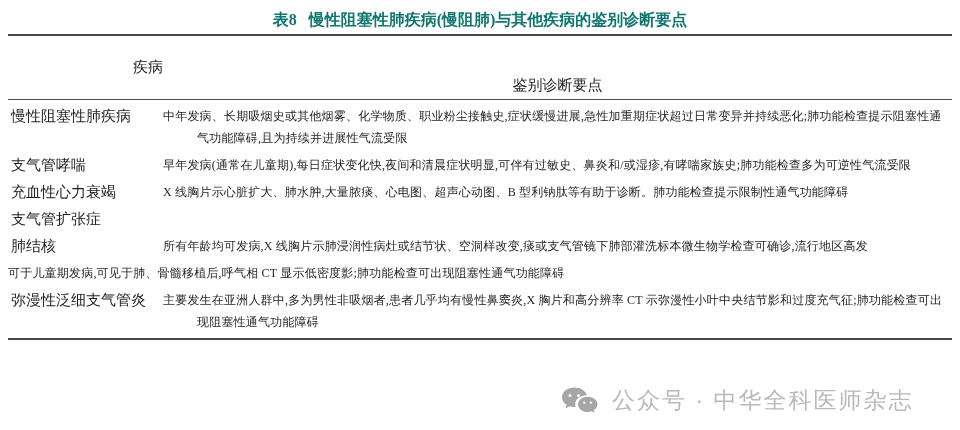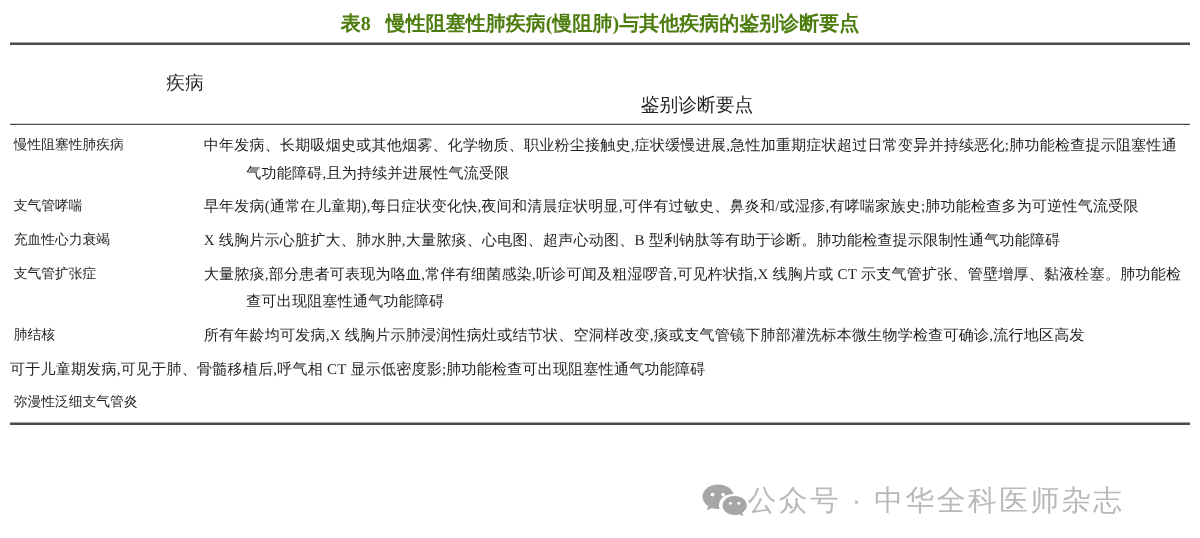--- a/index.html
+++ b/index.html
@@ -3,48 +3,48 @@
 <meta charset="utf-8">
 <style>
   * { margin:0; padding:0; box-sizing:border-box; }
   body { background:#ffffff; }
   .page {
     position:relative; width:960px; height:430px; background:#ffffff;
     font-family:"Liberation Serif", serif; color:#1f1f1f; overflow:hidden;
   }
   .title {
     padding-top:9px; text-align:center;
-    font-size:16px; font-weight:bold; line-height:22px; color:#4d7c0f;
+    font-size:16px; font-weight:bold; line-height:22px; color:#0f766e;
   }
   .title .tlabel { margin-right:12px; }
   .table {
     margin:3px 8px 0 8px;
     border-top:2.5px solid #4a4a4a;
     border-bottom:2.5px solid #4a4a4a;
   }
   .thead {
     display:flex; align-items:center;
     border-bottom:1px solid #4a4a4a;
     padding:5px 0 5px 0; line-height:17px; font-size:15px;
   }
   .th-disease { width:155px; padding-left:30px; flex-shrink:0;text-align:right; }
   .th-points  { flex:1; text-align:center;margin-top:36px; }
   .tbody { padding:2px 0 3px 0; }
   .row { display:flex; padding:3px 0 2px 0; }
   .cell-disease {
     width:155px; flex-shrink:0; padding-left:3px;
-    font-size:11px; line-height:22px;
+    font-size:15px; line-height:22px;
   }
   .cell-points {
     flex:1; padding-left:34px; text-indent:-34px; padding-right:2px;
     font-size:12px; line-height:22px; letter-spacing:0.2px;
   }
   .watermark {
     position:absolute; left:560px; top:385px;
-    display:flex; align-items:center; gap:0;
+    display:flex; align-items:center; gap:14px;
     color:#b9b9b9; font-size:23px; letter-spacing:2px;
     font-family:"Liberation Sans", sans-serif;
   }
   .wm-icon { width:38px; height:30px; flex-shrink:0; }
 </style>
 </head>
 <body>
 
 <div class="page">
 
@@ -65,31 +65,31 @@
         <div class="row">
           <div class="cell-disease">支气管哮喘</div>
           <div class="cell-points">早年发病(通常在儿童期),每日症状变化快,夜间和清晨症状明显,可伴有过敏史、鼻炎和/或湿疹,有哮喘家族史;肺功能检查多为可逆性气流受限</div>
         </div>
         <div class="row">
           <div class="cell-disease">充血性心力衰竭</div>
           <div class="cell-points">X 线胸片示心脏扩大、肺水肿,大量脓痰、心电图、超声心动图、B 型利钠肽等有助于诊断。肺功能检查提示限制性通气功能障碍</div>
         </div>
         <div class="row">
           <div class="cell-disease">支气管扩张症</div>
-          <div class="cell-points">大量脓痰,部分患者可表现为咯血,常伴有细菌感染,听诊可闻及粗湿啰音,可见杵状指,X 线胸片或 CT 示支气管扩张、管壁增厚、黏液栓塞。肺功能检查可出现阻塞性通气功能障碍</div>
         </div>
         <div class="row">
           <div class="cell-disease">肺结核</div>
           <div class="cell-points">所有年龄均可发病,X 线胸片示肺浸润性病灶或结节状、空洞样改变,痰或支气管镜下肺部灌洗标本微生物学检查可确诊,流行地区高发</div>
         </div>
         <div class="row">
           <div class="cell-points">可于儿童期发病,可见于肺、骨髓移植后,呼气相 CT 显示低密度影;肺功能检查可出现阻塞性通气功能障碍</div>
         </div>
         <div class="row">
           <div class="cell-disease">弥漫性泛细支气管炎</div>
+          <div class="cell-points">主要发生在亚洲人群中,多为男性非吸烟者,患者几乎均有慢性鼻窦炎,X 胸片和高分辨率 CT 示弥漫性小叶中央结节影和过度充气征;肺功能检查可出现阻塞性通气功能障碍</div>
         </div>
       </div>
   </div>
 
   <div class="watermark">
     <svg class="wm-icon" viewBox="0 0 38 30">
       <g fill="#a6a6a6">
         <path d="M14.5 1.5 C7.6 1.5 2 5.9 2 11.3 c0 3.1 1.8 5.8 4.6 7.6 l-1.1 3.5 3.9-2.1 c1.6 0.5 3.3 0.8 5.1 0.8 0.4 0 0.8 0 1.2-0.1 -0.3-0.9-0.5-1.8-0.5-2.8 0-5 4.9-9 10.9-9 0.3 0 0.6 0 0.9 0 C25.9 5 20.8 1.5 14.5 1.5 Z"></path>
         <path d="M27.5 10.8 c-5.2 0-9.4 3.4-9.4 7.6 0 4.2 4.2 7.6 9.4 7.6 1.4 0 2.8-0.2 4-0.7 l3.2 1.7 -0.9-2.9 c2.2-1.4 3.7-3.5 3.7-5.8 0-4.2-4.6-7.5-10-7.5 Z"></path>
       </g>

